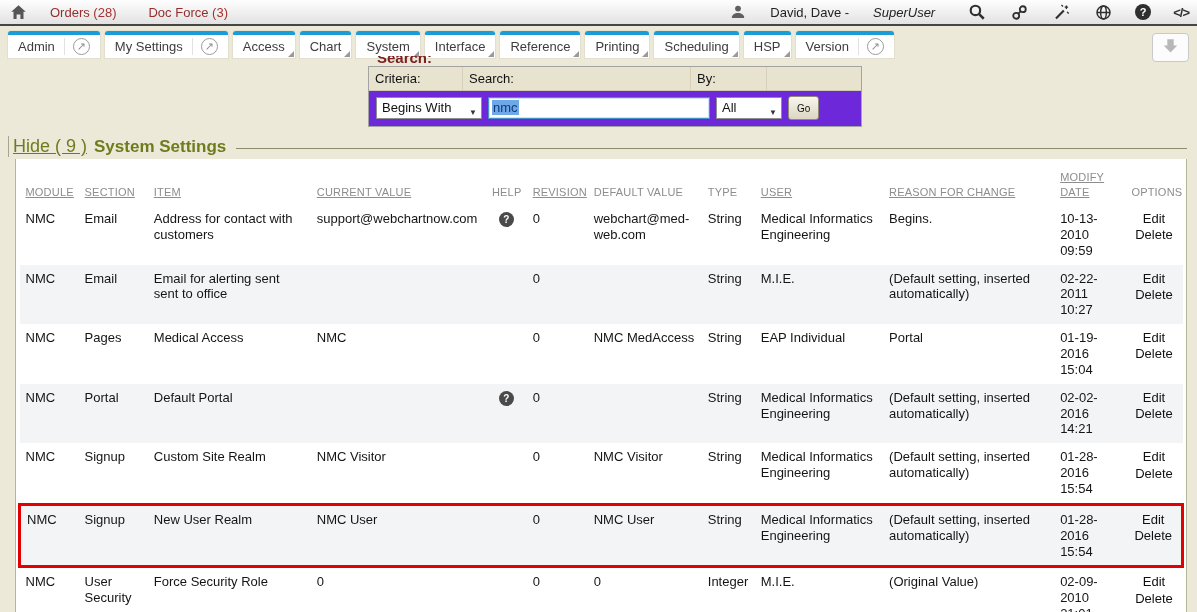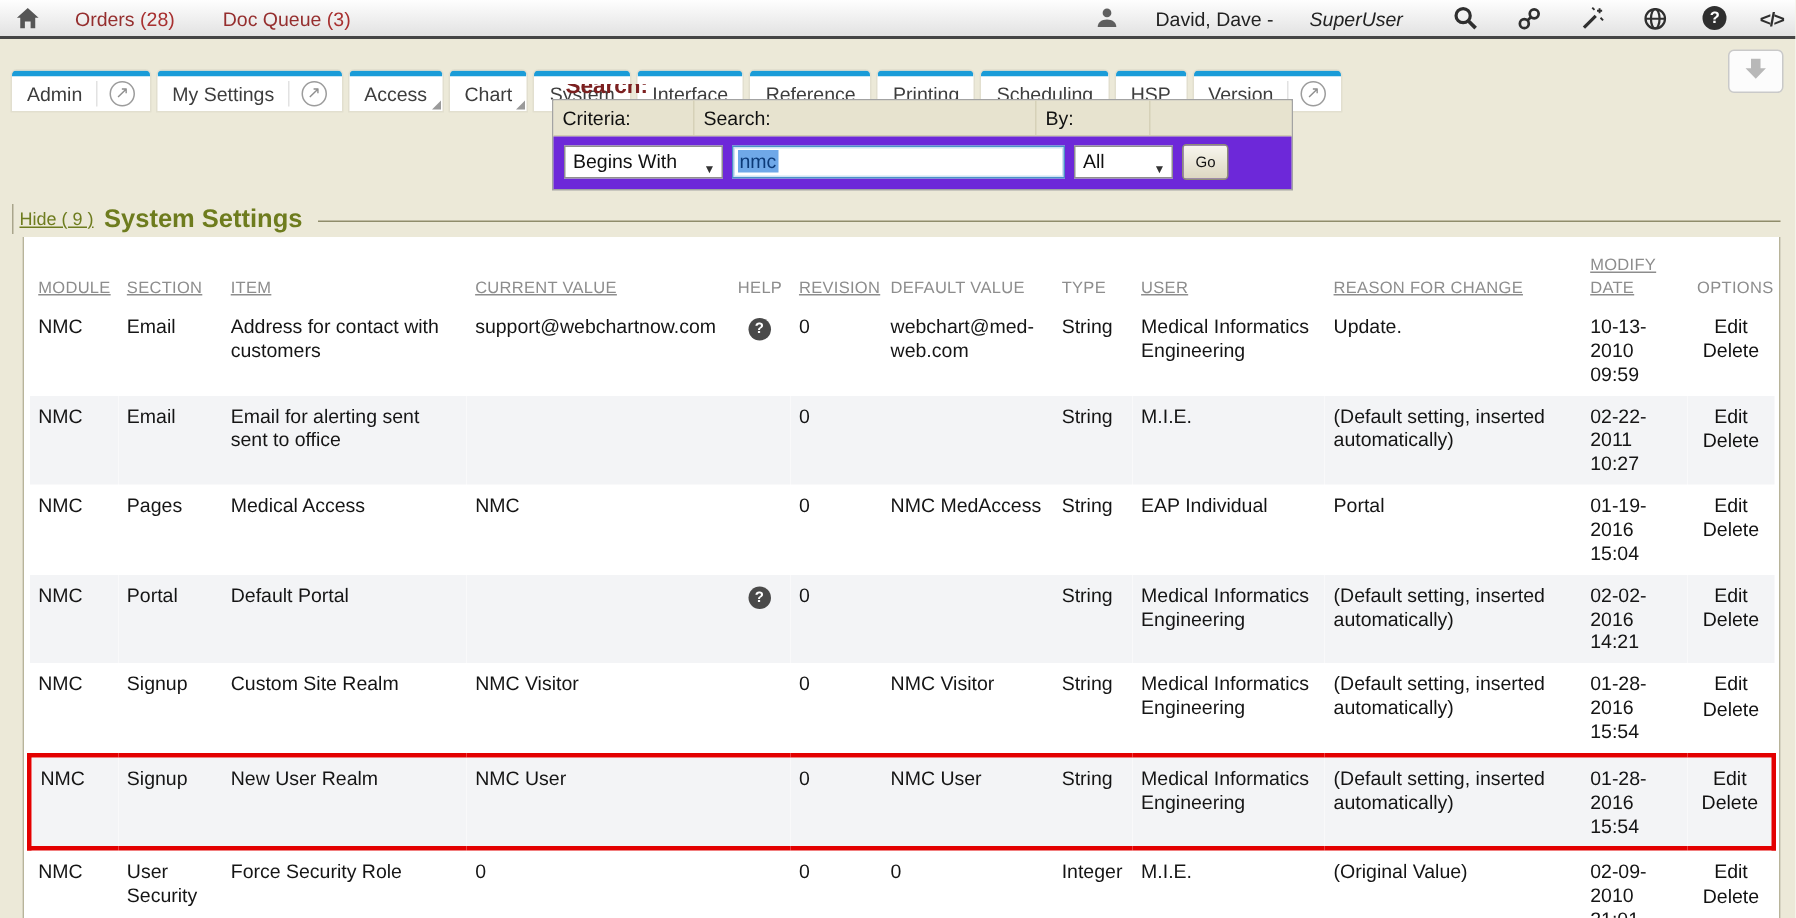--- a/index.html
+++ b/index.html
@@ -23,21 +23,21 @@
   .user-name { font-size:13px; color:#222; margin-right:2px; }
   .user-role { font-size:13px; color:#222; font-style:italic; margin-right:10px; }
   .qbadge {
     display:inline-block; width:16px; height:16px; border-radius:50%;
     background:#2f2f2f; color:#fff; font-size:11px; font-weight:bold;
     line-height:16px; text-align:center;
   }
   .code-icon { font-size:13px; font-weight:bold; color:#2f2f2f; letter-spacing:-1px; }
   
   .tabbar {
-    padding:21px 8px 0 8px; height:33px; display:flex; gap:5px; align-items:flex-start;
+    padding:5px 8px 0 8px; height:33px; display:flex; gap:5px; align-items:flex-start;
   }
   .tab {
     background:#fff; border-top:4px solid #1a9cd8; border-radius:3px 3px 0 0;
     height:27px; display:flex; align-items:center; padding:0 10px;
     font-size:13px; color:#3d3d3d; position:relative; cursor:pointer;
     box-shadow:0 0 0 1px rgba(0,0,0,0.04);
   }
   .tab.has-sub::after {
     content:''; position:absolute; right:1px; bottom:1px;
     border-left:6px solid transparent; border-bottom:6px solid #9a9a9a;
@@ -75,21 +75,21 @@
     box-shadow:inset 0 0 0 1px #cfe3f3; padding:2px 3px; font-size:13px; cursor:text;
   }
   .fake-input .sel { background:#6fa8e8; color:#0c3a78; padding:0 1px; }
   .go-btn {
     height:24px; padding:2px 8px; font-size:10px; color:#111;
     background:linear-gradient(#f8f6ee,#dcd7c1); border:1px solid #8e8c79; border-radius:3px; cursor:pointer;
     font-family:"Liberation Sans", sans-serif;
   }
   
   .section-header { margin:77px 10px 0 8px; display:flex; align-items:center; border-left:1px solid #a9a58c; padding-left:4px; }
-  .hide-link { color:#6e7c1e; font-size:12px; text-decoration:underline; cursor:pointer; white-space:nowrap; }
+  .hide-link { color:#6e7c1e; font-size:18px; text-decoration:underline; cursor:pointer; white-space:nowrap; }
   .section-title { color:#6e7c1e; font-weight:bold; font-size:17px; margin-left:7px; white-space:nowrap; }
   .rule { flex:1; border-top:1px solid #8f8c6b; margin-left:10px; margin-top:3px; }
   
   .content {
     margin:2px 10px 0 15px; background:#fff;
     border-left:1px solid #b8b49a; border-right:1px solid #b8b49a;
     height:456px; overflow:hidden; padding:0 2px;
   }
   table { border-collapse:collapse; width:100%; table-layout:fixed; font-size:13px; color:#151515; }
   thead td { padding:10px 6px 6px 6px; vertical-align:bottom; }
@@ -112,21 +112,21 @@
   <span class="ticon">
     <svg width="17" height="17" viewBox="0 0 16 16">
         <path d="M8 1.2 14.8 7.4h-2.1V14H9.8V9.8H6.2V14H3.3V7.4H1.2z" fill="#565656"></path>
       </svg>
   </span>
   <a class="top-link">
     <span>Orders</span>
     <span class="cnt">(28)</span>
   </a>
   <a class="top-link">
-    <span>Doc Queue</span>
+    <span>Doc Force</span>
     <span class="cnt">(3)</span>
   </a>
   <span class="spacer"></span>
   <span class="ticon">
     <svg width="16" height="16" viewBox="0 0 16 16">
         <circle cx="8" cy="4.6" r="2.9" fill="#5f5f5f"></circle>
         <path d="M1.8 14c0-3.2 2.8-5 6.2-5s6.2 1.8 6.2 5z" fill="#5f5f5f"></path>
       </svg>
   </span>
   <span class="user-name">David, Dave -</span>
@@ -294,21 +294,21 @@
         <tr>
           <td>NMC</td>
           <td>Email</td>
           <td>Address for contact with customers</td>
           <td>support@webchartnow.com</td>
           <td class="help-cell"><span class="qbadge small">?</span></td>
           <td>0</td>
           <td>webchart@med-web.com</td>
           <td>String</td>
           <td>Medical Informatics Engineering</td>
-          <td>Update.</td>
+          <td>Begins.</td>
           <td>10-13-2010 09:59</td>
           <td>
             <a class="action">Edit</a>
             <a class="action">Delete</a>
           </td>
         </tr>
         <tr>
           <td>NMC</td>
           <td>Email</td>
           <td>Email for alerting sent sent to office</td>

